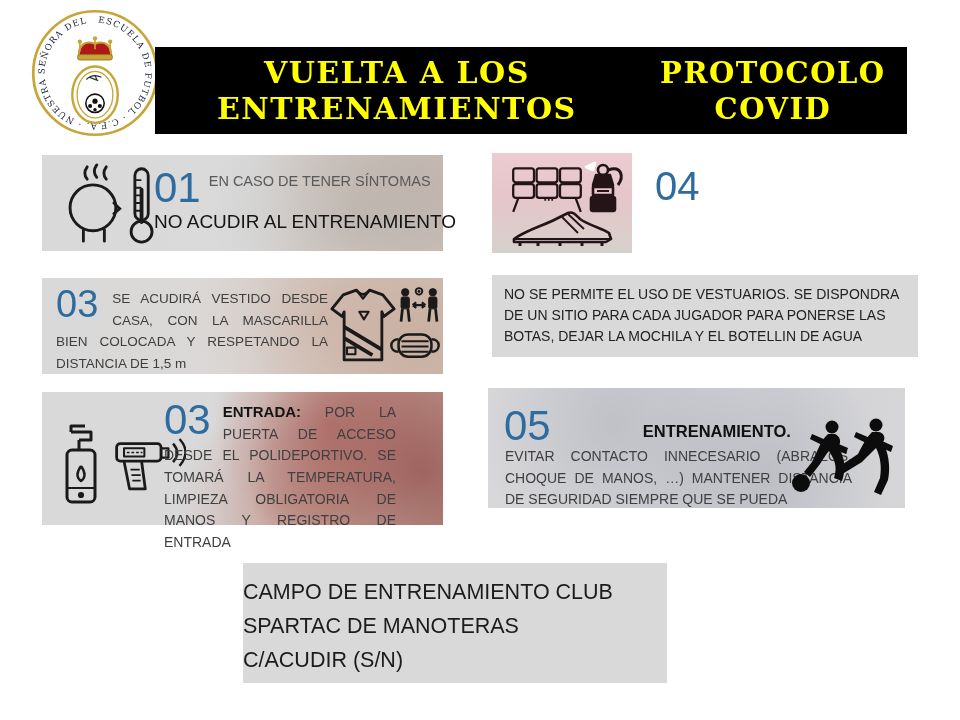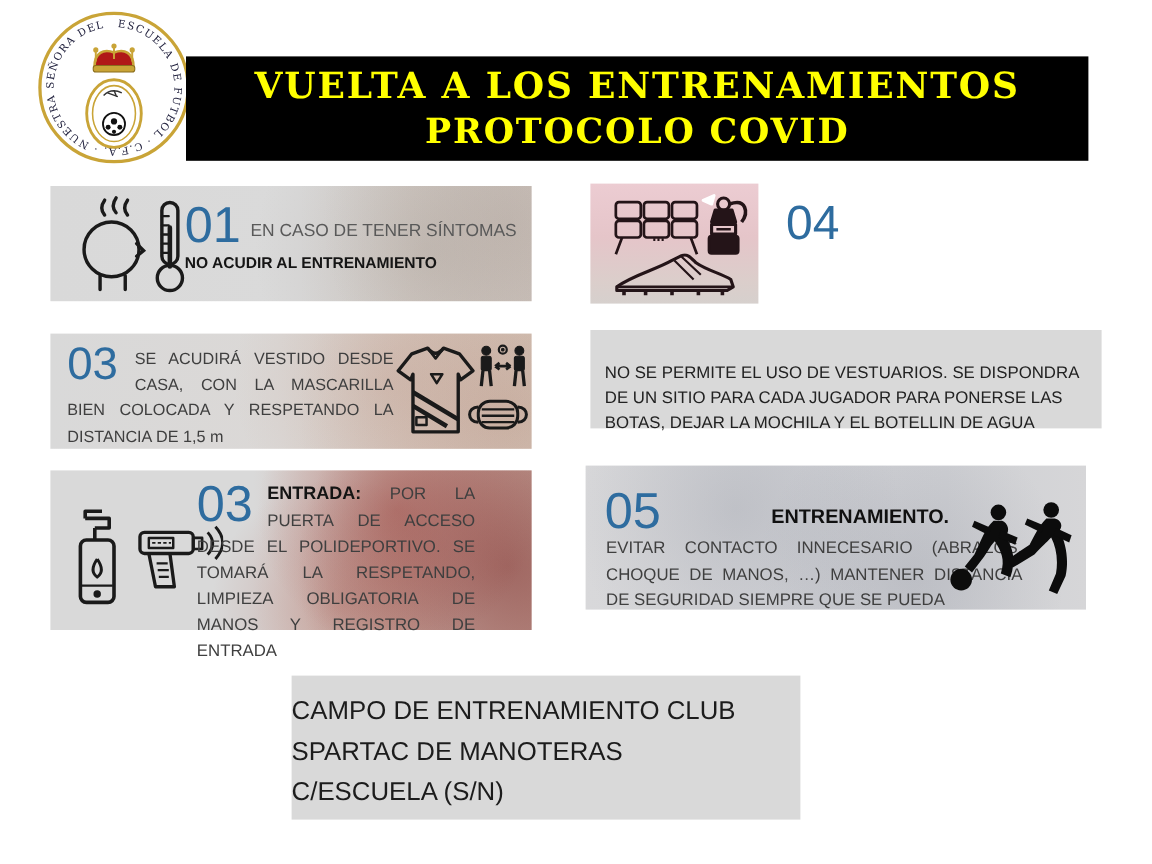--- a/index.html
+++ b/index.html
@@ -5,21 +5,21 @@
   html,body{margin:0;padding:0;background:#888;}
   #slide{
     position:relative;width:960px;height:720px;background:#ffffff;
     font-family:"Liberation Sans",sans-serif;overflow:hidden;margin:0 auto;
   }
   
   #logo{position:absolute;left:30px;top:8px;width:130px;height:130px;}
   
   #banner{
     position:absolute;left:155px;top:47px;width:752px;height:87px;
-    background:#000;color:#ffff00;display:flex;flex-direction:column;
+    background:#000;color:#ffff00;display:flex;flex-direction:row;
     justify-content:center;align-items:center;
     font-family:"DejaVu Serif","Liberation Serif",serif;font-weight:bold;
     letter-spacing:1.5px;text-align:center;
   }
   #banner .l1{font-size:30px;line-height:36px;}
   #banner .l2{font-size:29px;line-height:36px;}
   
   .stepnum{
     float:left;color:#2E6C9F;font-size:42px;line-height:36px;
     margin:2px 12px 4px 0;font-weight:normal;
@@ -30,22 +30,22 @@
     position:absolute;left:42px;top:155px;width:401px;height:96px;
     background:
       radial-gradient(circle at 78% 55%, rgba(140,125,115,0.22), rgba(0,0,0,0) 45%),
       radial-gradient(circle at 95% 30%, rgba(150,135,125,0.20), rgba(0,0,0,0) 40%),
       linear-gradient(90deg,#d9d9d9 0%,#dadada 52%,#d6d0cb 75%,#d0c7c1 100%);
   }
   #box1 .icon-wrap{position:absolute;left:14px;top:8px;width:112px;height:82px;}
   #box1 .content{position:absolute;left:112px;top:16px;width:268px;}
   #box1 .row1{display:flex;align-items:flex-end;}
   #box1 .num{color:#2E6C9F;font-size:42px;line-height:34px;}
-  #box1 .intro{font-size:14.5px;color:#595959;margin:0 0 4px 8px;white-space:nowrap;}
-  #box1 .emph{font-size:13px;font-weight:bold;color:#151515;margin-top:6px;white-space:nowrap;}
+  #box1 .intro{font-size:14.5px;color:#595959;margin:0 0 16px 8px;white-space:nowrap;}
+  #box1 .emph{font-size:19px;font-weight:normal;color:#151515;margin-top:6px;white-space:nowrap;}
   
   #box2{
     position:absolute;left:42px;top:278px;width:401px;height:96px;
     background:
       radial-gradient(circle at 70% 40%, rgba(175,115,90,0.18), rgba(0,0,0,0) 45%),
       radial-gradient(circle at 95% 70%, rgba(160,100,80,0.22), rgba(0,0,0,0) 45%),
       linear-gradient(90deg,#d9d9d9 0%,#dbd8d6 48%,#d9cec6 75%,#d5c6ba 100%);
   }
   #box2 .txt{position:absolute;left:14px;top:10px;width:272px;font-size:13.5px;line-height:1.6;}
   #box2 .num2{float:left;color:#2E6C9F;font-size:38px;line-height:32px;margin:0 14px 0 0;}
@@ -69,21 +69,21 @@
   #tile4{
     position:absolute;left:492px;top:153px;width:140px;height:100px;
     background:linear-gradient(180deg,#ecccd2 0%,#e5c5c9 45%,#dbcecb 82%,#d6d0cd 100%);
   }
   #tile4 .locker{position:absolute;left:12px;top:12px;width:86px;height:52px;}
   #tile4 .bottle{position:absolute;left:92px;top:8px;width:44px;height:58px;}
   #tile4 .boot{position:absolute;left:18px;top:58px;width:104px;height:38px;}
   #num4{position:absolute;left:655px;top:164px;color:#2E6C9F;font-size:40px;}
   #textbox4{
     position:absolute;left:492px;top:275px;width:426px;height:82px;
-    background:#d9d9d9;box-sizing:border-box;padding:25px 12px;
+    background:#d9d9d9;box-sizing:border-box;padding:9px 12px;
     font-size:14px;line-height:1.5;color:#222;text-align:left;
   }
   
   #box5{
     position:absolute;left:488px;top:388px;width:417px;height:120px;
     background:
       radial-gradient(circle at 30% 30%, rgba(120,125,140,0.22), rgba(0,0,0,0) 45%),
       radial-gradient(circle at 65% 75%, rgba(110,115,130,0.20), rgba(0,0,0,0) 45%),
       linear-gradient(90deg,#d8d8da 0%,#d1d2d6 45%,#cfd0d4 72%,#d6d6d8 100%);
   }
@@ -231,21 +231,21 @@
         <rect x="53" y="17" width="8" height="10" stroke-width="2.4"></rect>
         <path d="M13,31 l6,30 h17 l-4,-30"></path>
         <path d="M20,40 h10 M21,46 h10 M22,52 h9" stroke-width="2"></path>
         <path d="M66,12 q9,10 0,20" stroke-width="2.6"></path>
         <path d="M73,7 q13,14 0,29" stroke-width="2.6"></path>
       </svg>
     </div>
     <p class="txt body-txt" style="margin:0">
       <span class="stepnum">03</span>
       <span class="lead">ENTRADA:</span>
-      <span>POR LA PUERTA DE ACCESO DESDE EL POLIDEPORTIVO. SE TOMARÁ LA RESPETANDO, LIMPIEZA OBLIGATORIA DE MANOS Y REGISTRO DE ENTRADA</span>
+      <span>POR LA PUERTA DE ACCESO DESDE EL POLIDEPORTIVO. SE TOMARÁ LA TEMPERATURA, LIMPIEZA OBLIGATORIA DE MANOS Y REGISTRO DE ENTRADA</span>
     </p>
   </div>
 
   <div id="tile4">
     <div class="locker">
       <svg viewBox="0 0 90 60" fill="none" stroke="#241418" stroke-width="2.6" stroke-linejoin="round">
         <rect x="6" y="4" width="24" height="16" rx="3"></rect>
         <rect x="33" y="4" width="24" height="16" rx="3"></rect>
         <rect x="60" y="4" width="24" height="16" rx="3"></rect>
         <rect x="6" y="22" width="24" height="16" rx="3"></rect>
@@ -297,16 +297,16 @@
         <path d="M84,18 C78,24 74,32 70,40 L52,52 L56,59 L74,48 C80,42 84,38 88,34 C92,42 94,52 92,64 L86,78 L93,81 L100,66 C103,52 100,38 95,28 C98,24 96,19 91,18 Z"></path>
         <path d="M82,24 L68,18 L66,23 L80,30 Z"></path>
         <path d="M92,26 L105,32 L103,38 L90,32 Z"></path>
       </svg>
     </div>
   </div>
 
   <div id="footer">
     <div>CAMPO DE ENTRENAMIENTO CLUB</div>
     <div>SPARTAC DE MANOTERAS</div>
-    <div>C/ESCUELA (S/N)</div>
+    <div>C/ACUDIR (S/N)</div>
   </div>
 
 </div>
 
 </body></html>

